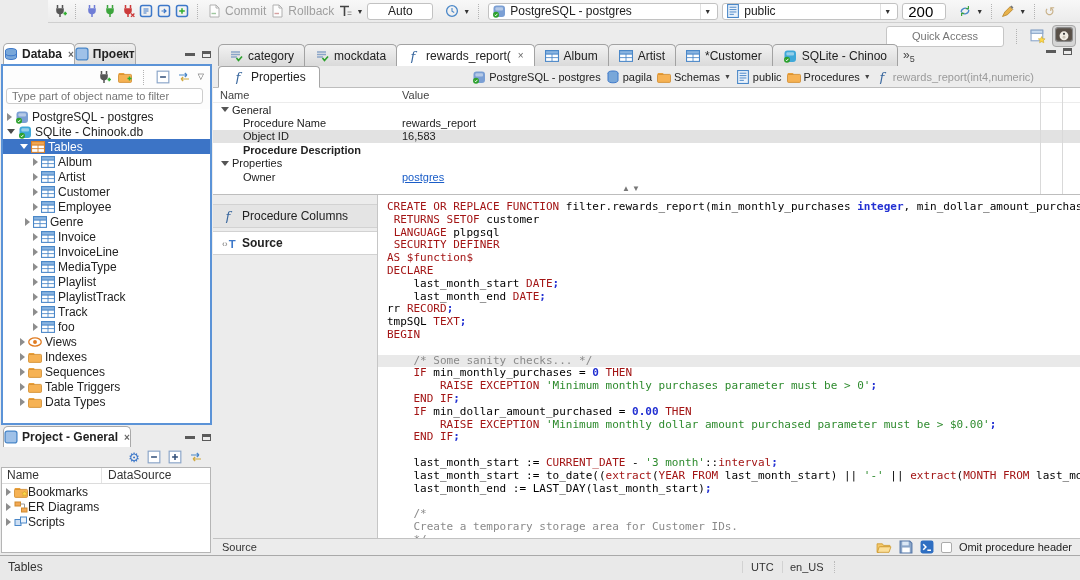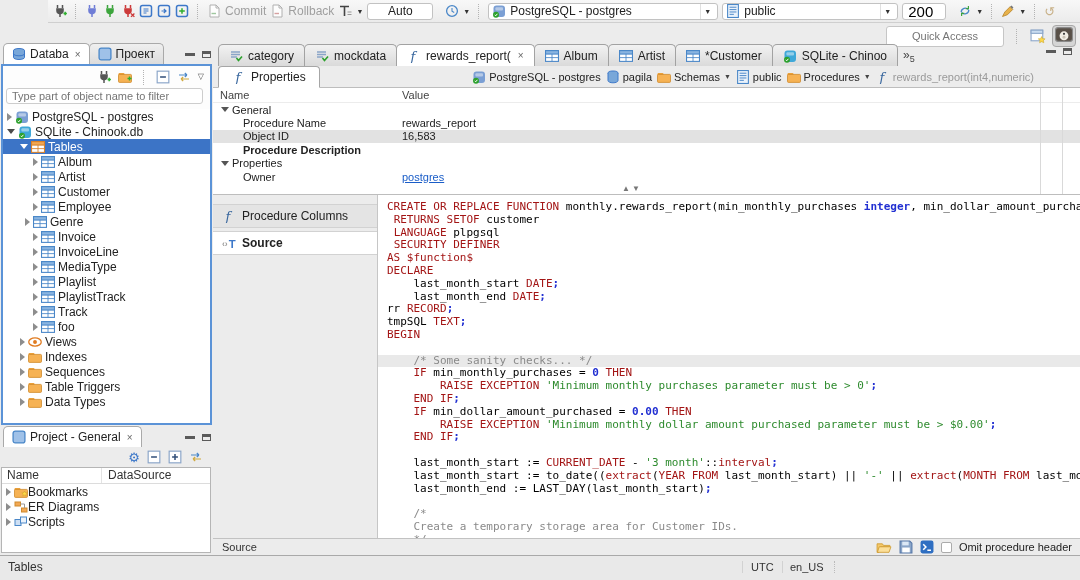--- a/index.html
+++ b/index.html
@@ -22,23 +22,23 @@
              padding:0 5px;box-sizing:border-box;font-family:"Liberation Sans",sans-serif;}
   .car2{font-size:7px;color:#333;}
   
   .qa-row{position:absolute;right:4px;top:25px;display:flex;align-items:center;gap:8px;}
   .qa-input{width:112px;height:17px;border:1px solid #c6c6c6;border-radius:3px;font-size:11px;
             text-align:center;color:#9a9a9a;font-family:"Liberation Sans",sans-serif;}
   .persp{display:flex;align-items:center;gap:5px;}
   .persp .pressed{background:#d5d5d5;border:1px solid #a7a7a7;border-radius:4px;padding:1px 2px;}
   
   .vtabs{position:absolute;display:flex;align-items:flex-end;height:22px;}
-  .vtab{display:flex;align-items:center;gap:4px;height:20px;padding:0 8px;font-size:12px;
+  .vtab{display:flex;align-items:center;gap:4px;height:20px;padding:0 0;font-size:12px;
         border:1px solid #a9a9a9;border-bottom:none;border-radius:5px 5px 0 0;
-        background:linear-gradient(#efefef,#dcdcdc);margin-right:-1px;white-space:nowrap;}
+        background:linear-gradient(#efefef,#dcdcdc);margin-right:-1px;white-space:nowrap;font-weight:bold;}
   .vtab.active{background:#fff;position:relative;z-index:3;}
   .closex{font-size:10px;color:#666;margin-left:2px;}
   .winbtns{display:flex;gap:7px;align-items:center;}
   .ico-min{width:10px;height:3px;background:#5a5a5a;}
   .ico-max{width:9px;height:7px;border:1px solid #5a5a5a;border-top-width:3px;box-sizing:border-box;}
   
   .navigator{position:absolute;left:1px;top:64px;width:211px;height:361px;background:#fdfdfd;
              border:2px solid #5b93d7;box-sizing:border-box;}
   .nav-toolbar{height:22px;display:flex;align-items:center;justify-content:flex-end;gap:7px;padding:0 6px;}
   .filter-input{display:block;width:197px;height:16px;margin:0 3px;border:1px solid #cdcdcd;border-radius:3px;
@@ -854,21 +854,21 @@
           <svg viewBox="0 0 13 13">
             <text x="0" y="10.5" font-size="8" fill="#999">‹›</text>
             <text x="6.2" y="11" font-size="10.5" fill="#3d78c9" font-weight="bold">T</text>
           </svg>
         </span>
         <span>Source</span>
       </div>
     </div>
   <div class="sash-ctl">▲▼</div>
   <div class="code" id="code">
-      <div class="cl"><span class="tk-k">CREATE OR REPLACE FUNCTION </span><span class="tk-p">monthly.rewards_report(min_monthly_purchases </span><span class="tk-t">integer</span><span class="tk-p">, min_dollar_amount_purchased </span></div>
+      <div class="cl"><span class="tk-k">CREATE OR REPLACE FUNCTION </span><span class="tk-p">filter.rewards_report(min_monthly_purchases </span><span class="tk-t">integer</span><span class="tk-p">, min_dollar_amount_purchased </span></div>
       <div class="cl"><span class="tk-p"> </span><span class="tk-k">RETURNS SETOF </span><span class="tk-p">customer</span></div>
       <div class="cl"><span class="tk-p"> </span><span class="tk-k">LANGUAGE </span><span class="tk-p">plpgsql</span></div>
       <div class="cl"><span class="tk-p"> </span><span class="tk-k">SECURITY DEFINER</span></div>
       <div class="cl"><span class="tk-k">AS $function$</span></div>
       <div class="cl"><span class="tk-k">DECLARE</span></div>
       <div class="cl"><span class="tk-p">    last_month_start </span><span class="tk-k">DATE</span><span class="tk-sc">;</span></div>
       <div class="cl"><span class="tk-p">    last_month_end </span><span class="tk-k">DATE</span><span class="tk-sc">;</span></div>
       <div class="cl"><span class="tk-p">rr </span><span class="tk-k">RECORD</span><span class="tk-sc">;</span></div>
       <div class="cl"><span class="tk-p">tmpSQL </span><span class="tk-k">TEXT</span><span class="tk-sc">;</span></div>
       <div class="cl"><span class="tk-k">BEGIN</span></div>

